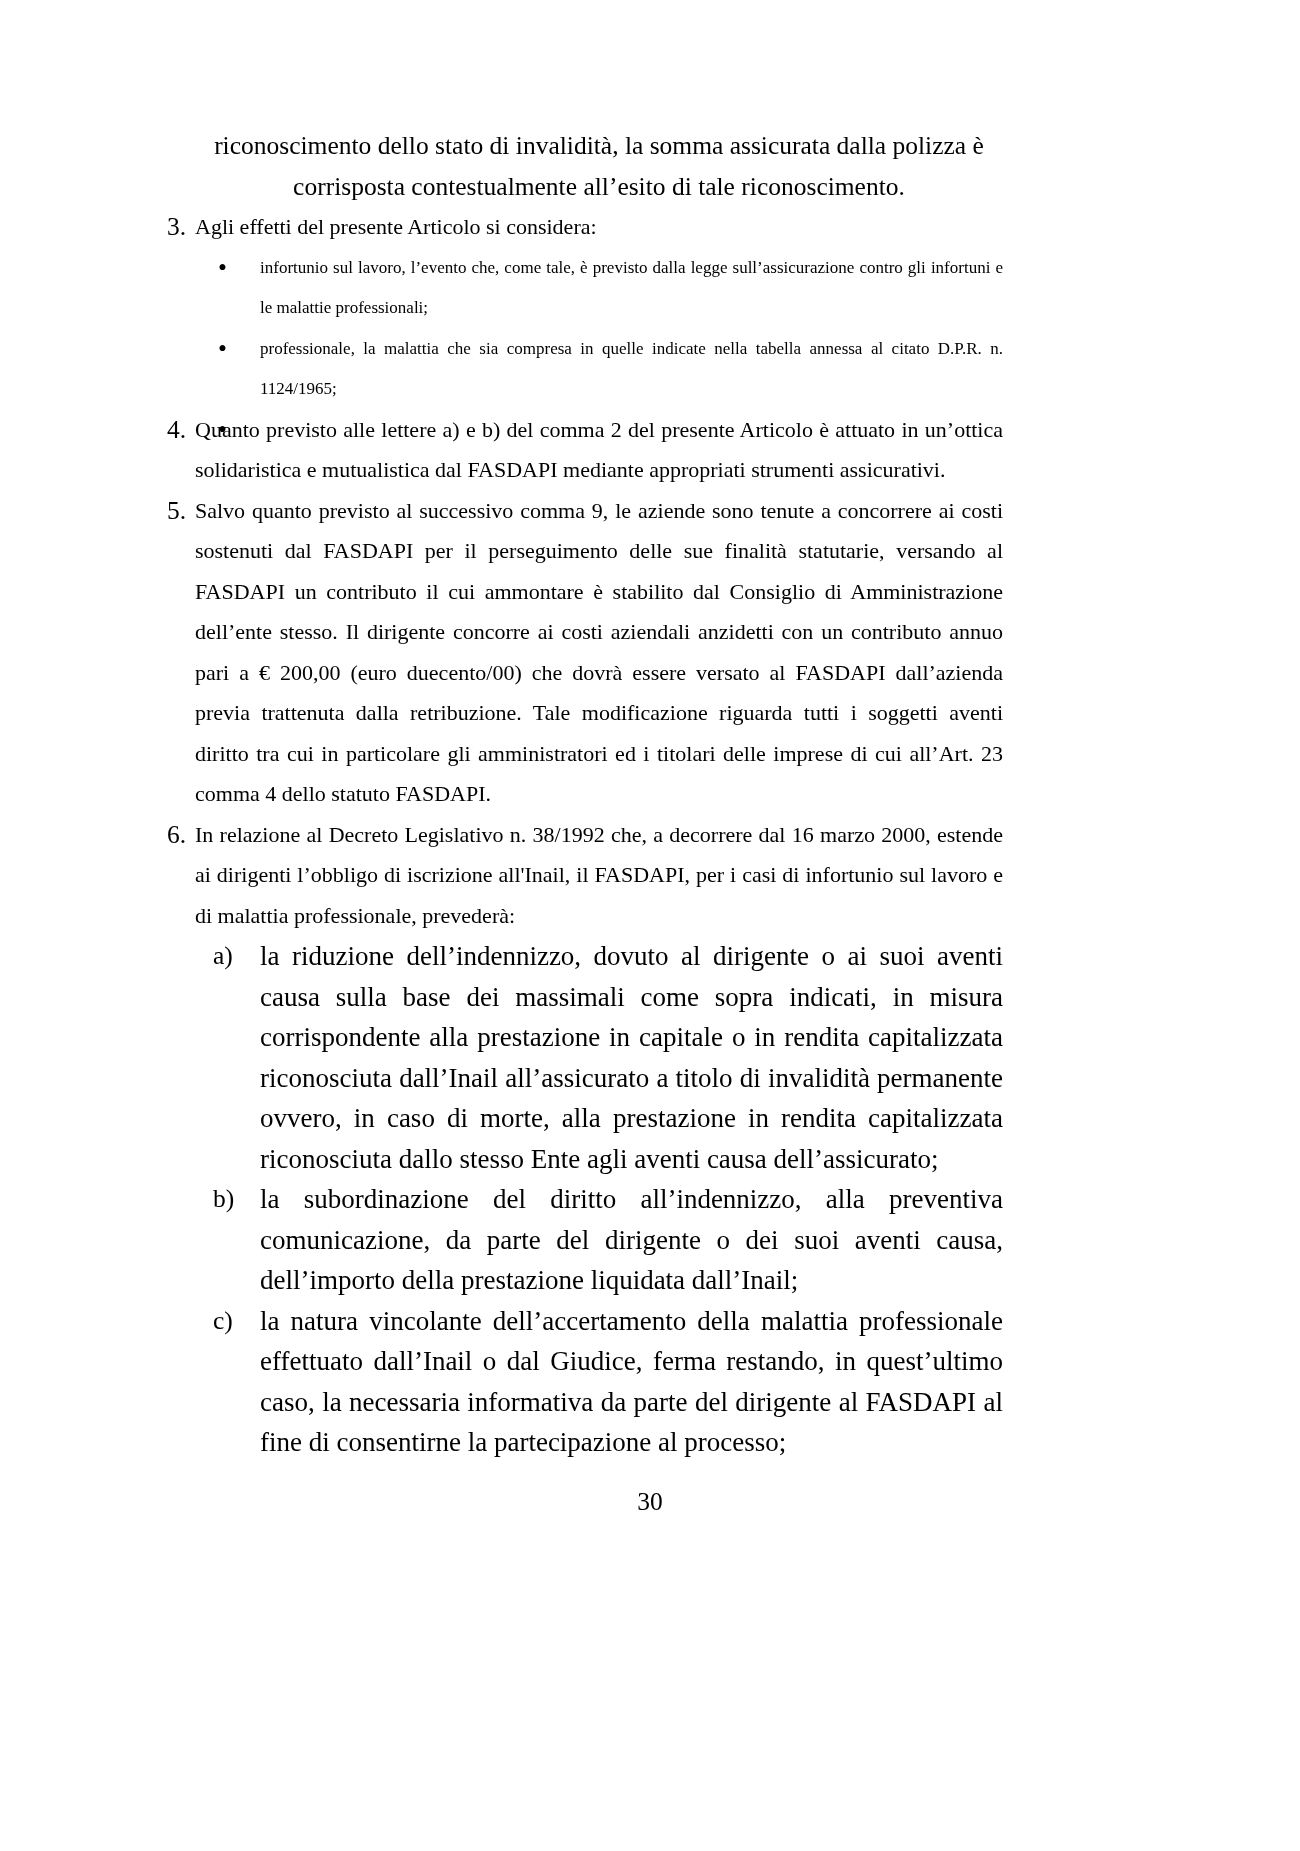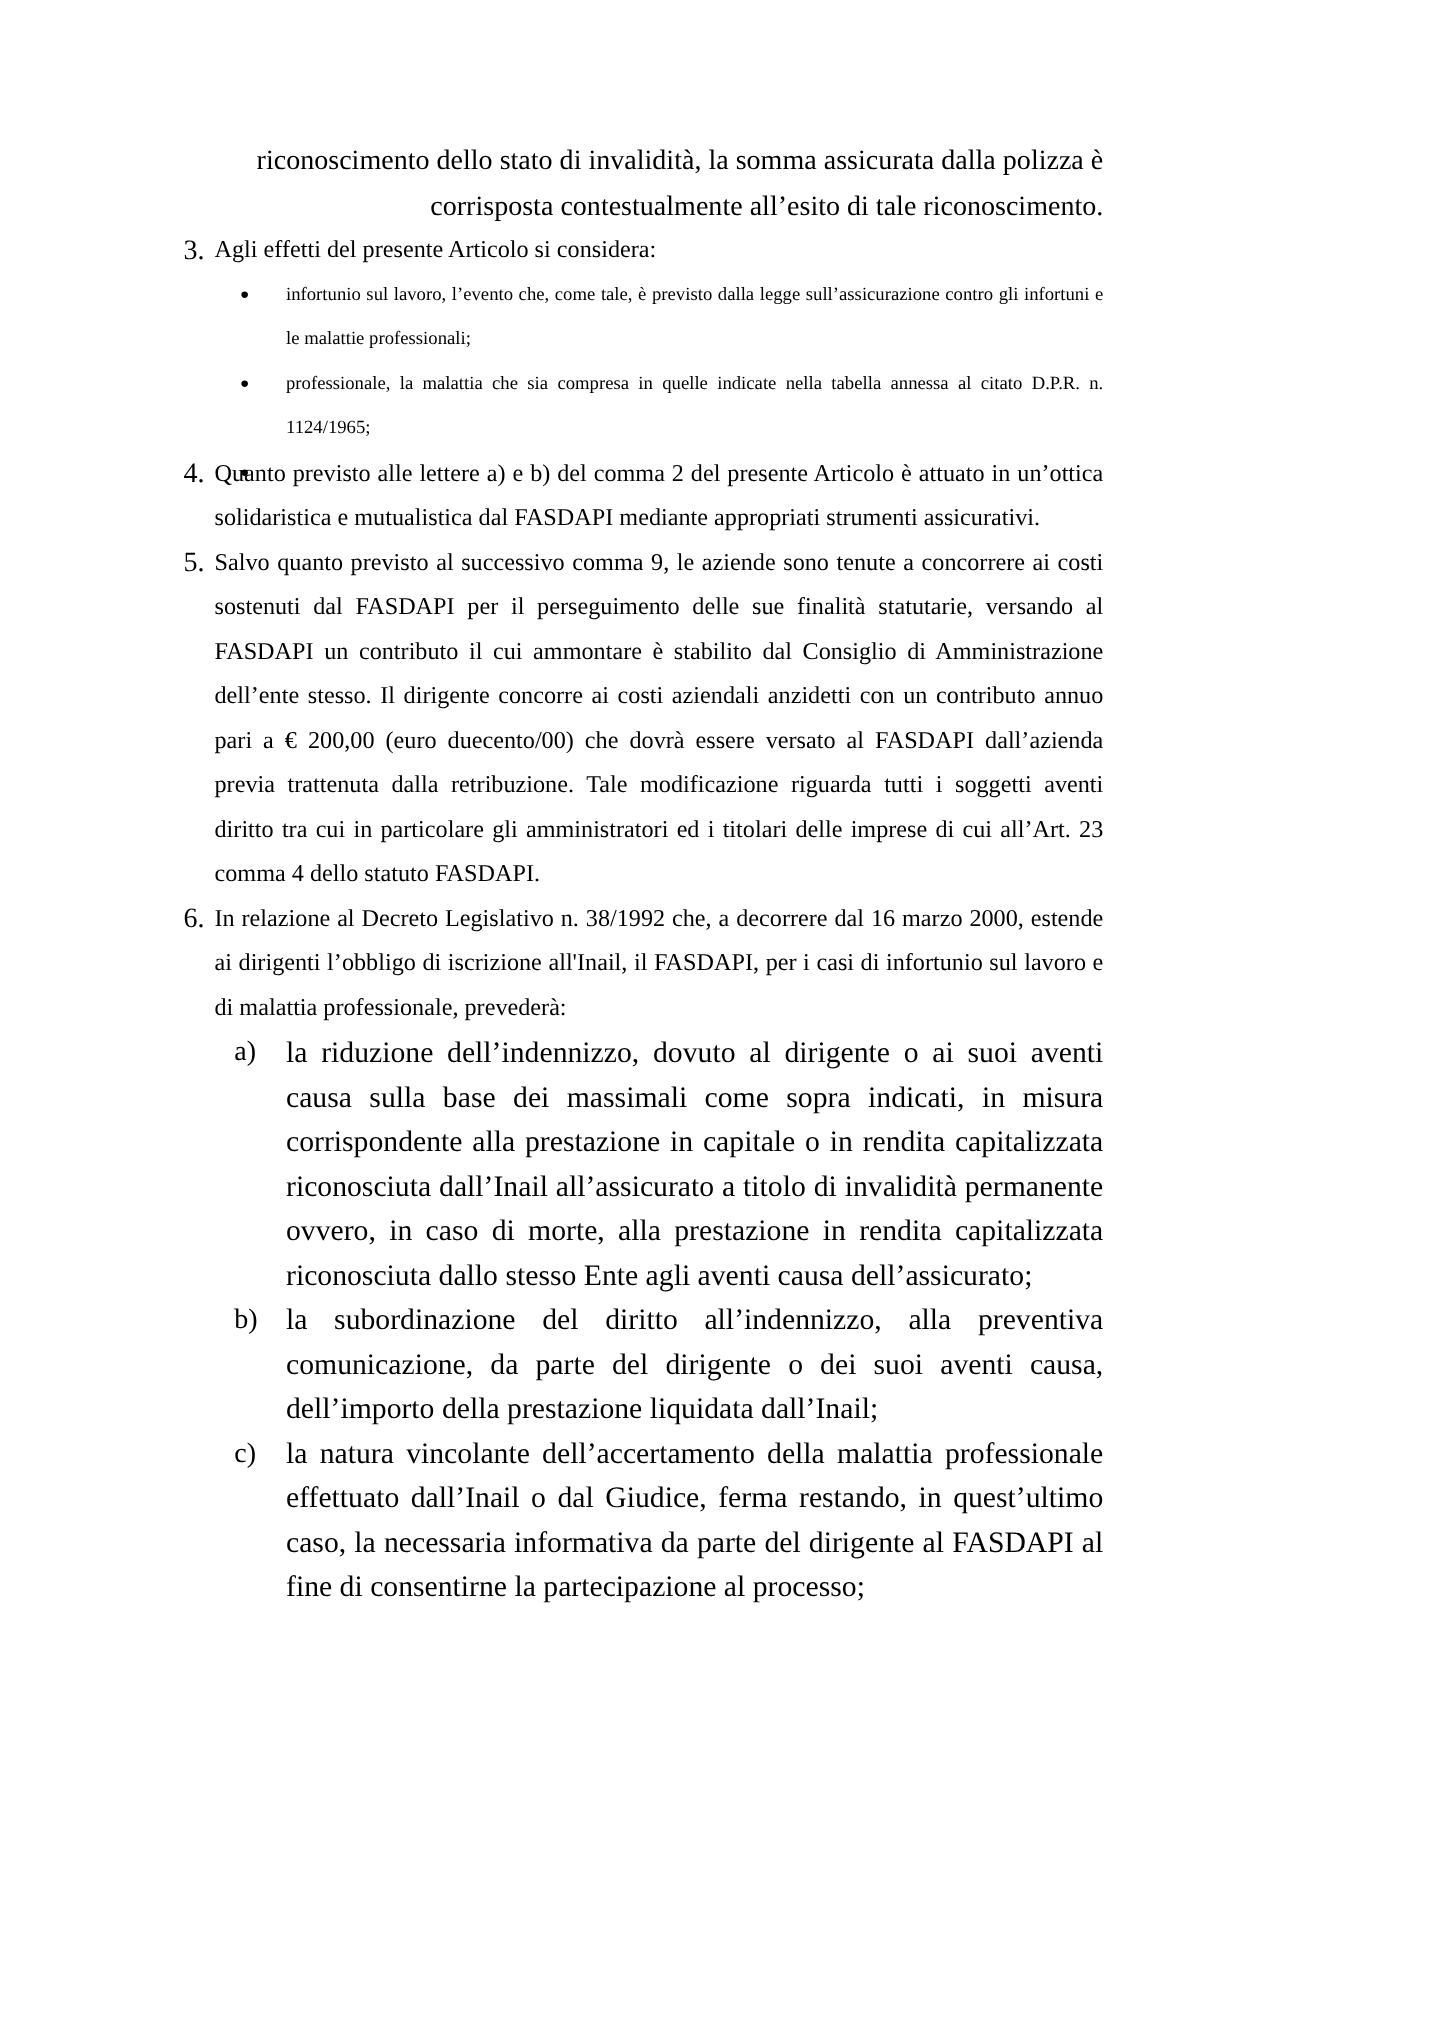--- a/index.html
+++ b/index.html
@@ -83,21 +83,21 @@
   }
   .letteritem > .body {
     font-size: 27px;
     line-height: 40.5px;
     text-align: justify;
   }
   
   .ragged > .body,
   .ragged.para,
   .ragged {
-    text-align: right;
+    text-align: center;
   }
   .footer {
     position: absolute;
     left: 0;
     top: 1487px;
     width: 1300px;
     text-align: center;
     font-size: 25.5px;
     font-family: "Liberation Serif", "DejaVu Serif", serif;
   }
@@ -157,14 +157,15 @@
       <div class="body">la subordinazione del diritto all’indennizzo, alla preventiva comunicazione, da parte del dirigente o dei suoi aventi causa, dell’importo della prestazione liquidata dall’Inail;</div>
     </div>
 
     <div class="letteritem">
       <span class="marker">c)</span>
       <div class="body">la natura vincolante dell’accertamento della malattia professionale effettuato dall’Inail o dal Giudice, ferma restando, in quest’ultimo caso, la necessaria informativa da parte del dirigente al FASDAPI al fine di consentirne la partecipazione al processo;</div>
     </div>
 
   </div>
 
+  <div class="footer">30</div>
 
 </div>
 
 </body></html>

